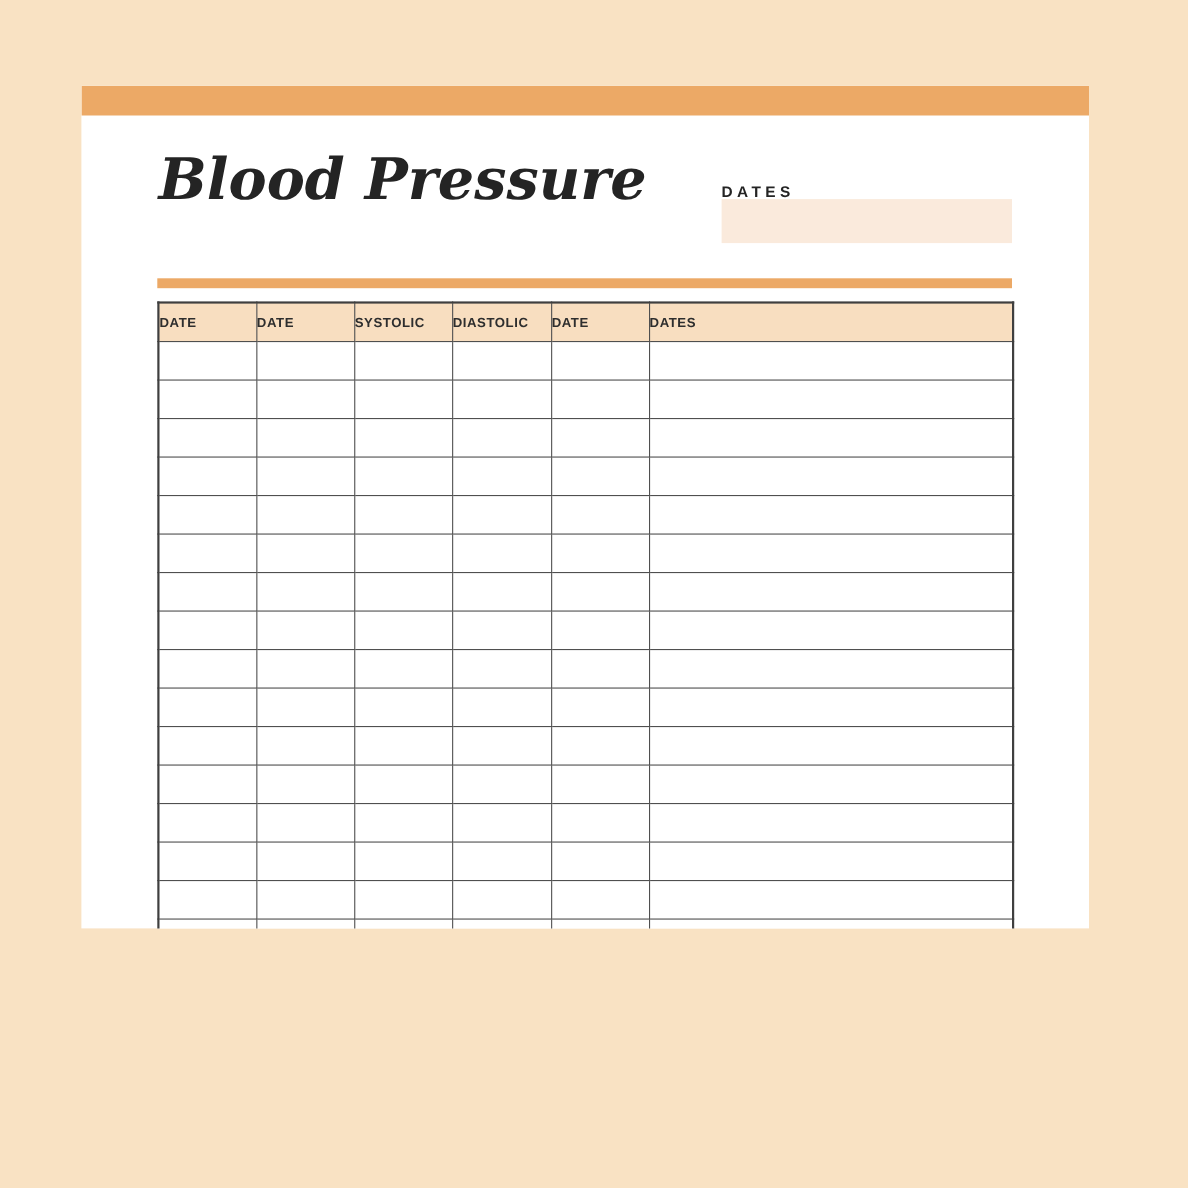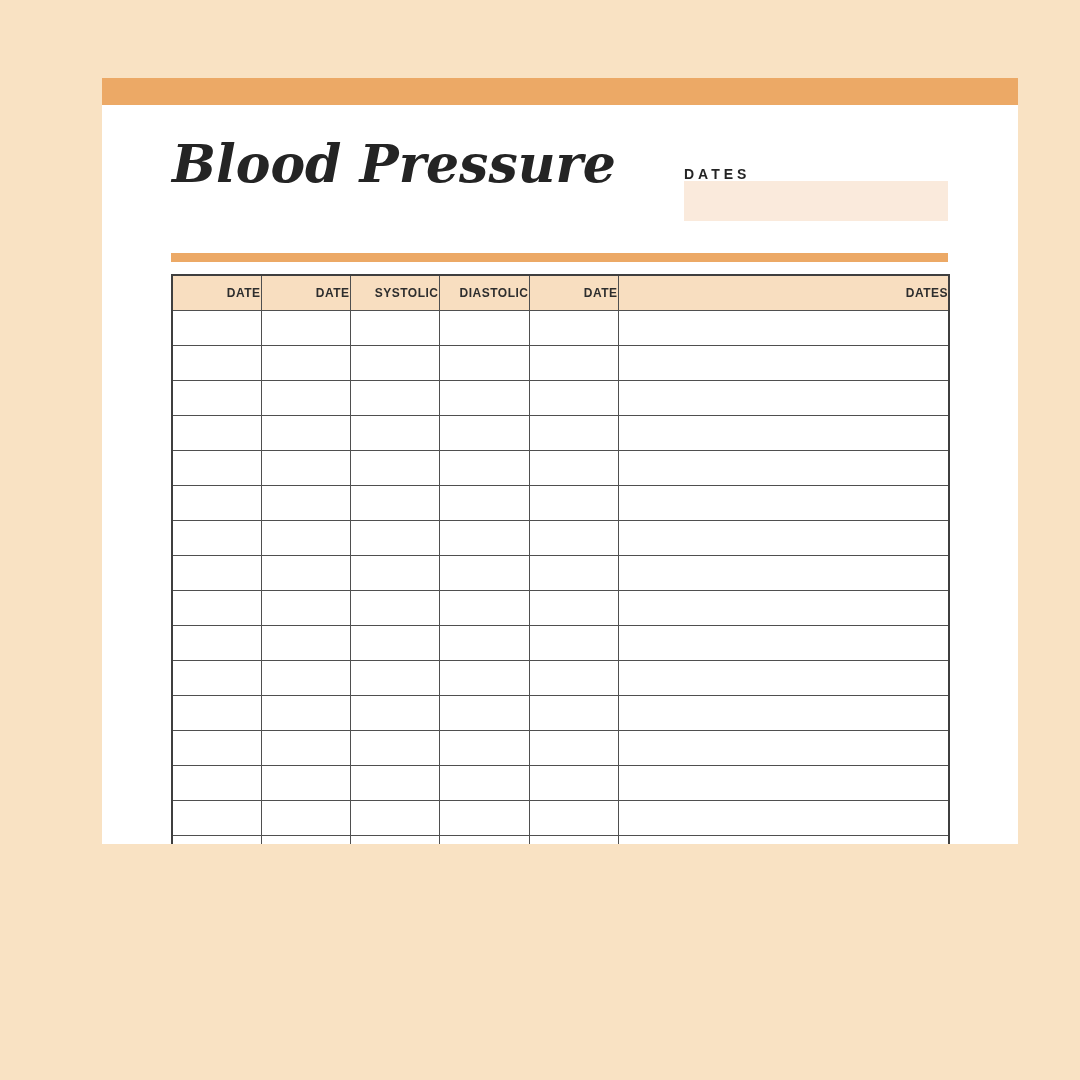--- a/index.html
+++ b/index.html
@@ -6,21 +6,21 @@
   .canvas {
     position: relative;
     width: 1080px;
     height: 1080px;
     overflow: hidden;
     background: var(--canvas-bg, #F9E2C3);
     font-family: "Liberation Sans", sans-serif;
   }
   .page {
     position: absolute;
-    left: 102px;
+    left: 74px;
     top: 78px;
     width: 916px;
     height: 766px;
     background: var(--page-bg, #FFFFFF);
     overflow: hidden;
   }
   .topbar {
     position: absolute;
     left: 0;
     top: 0;
@@ -80,21 +80,21 @@
     border: 1.5px solid var(--table-border, #4F4F4F);
     padding: 0;
   }
   .tracker th {
     background: var(--table-header-bg, #F8DEC0);
     height: 34px;
     font-size: 12px;
     font-weight: 700;
     letter-spacing: 0.5px;
     color: #2E2E2E;
-    text-align: right;
+    text-align: left;
     vertical-align: middle;
   }
   .tracker td {
     height: 34px;
     background: #FFFFFF;
   }
   col.c-date      { width: 89px; }
   col.c-time      { width: 89px; }
   col.c-systolic  { width: 89px; }
   col.c-diastolic { width: 90px; }

